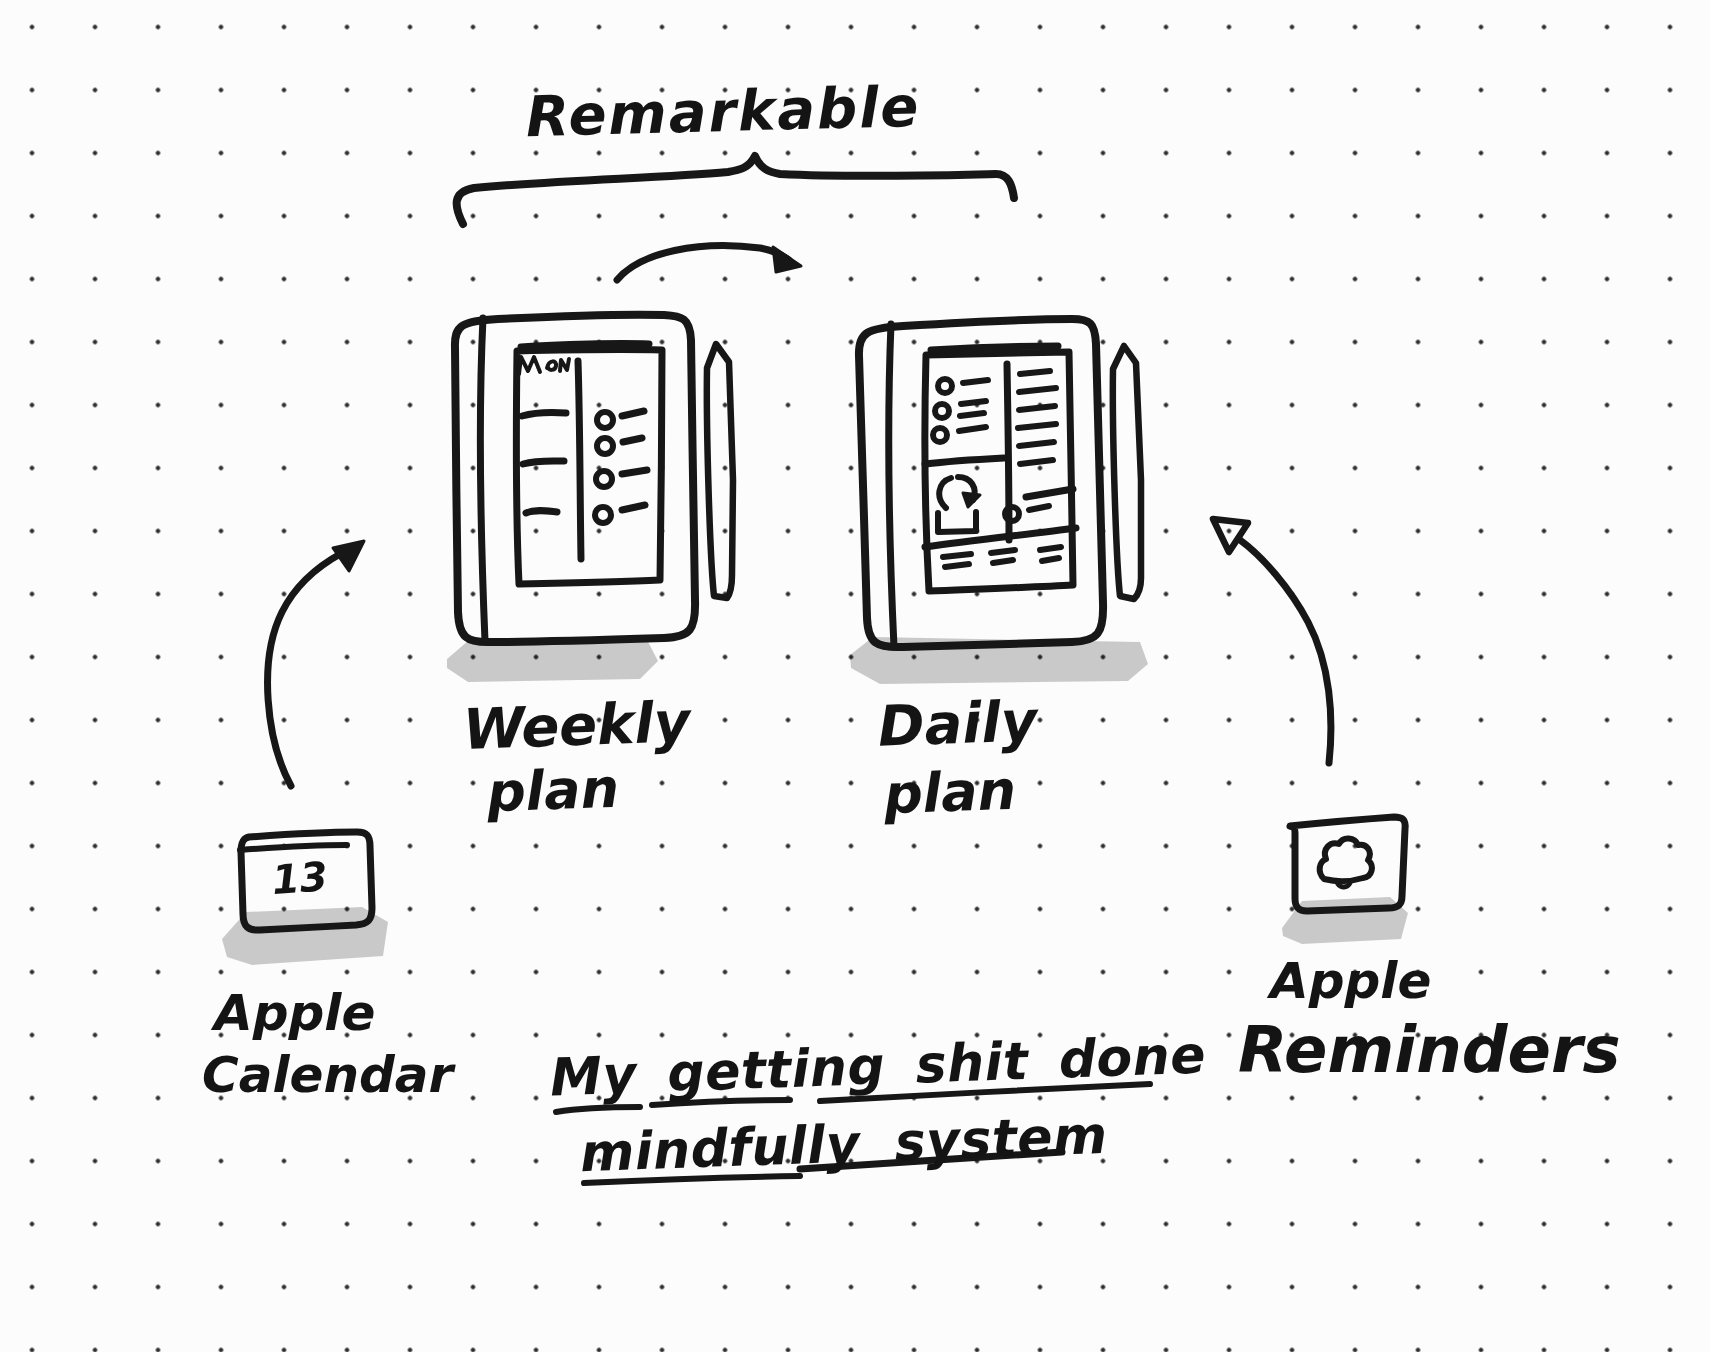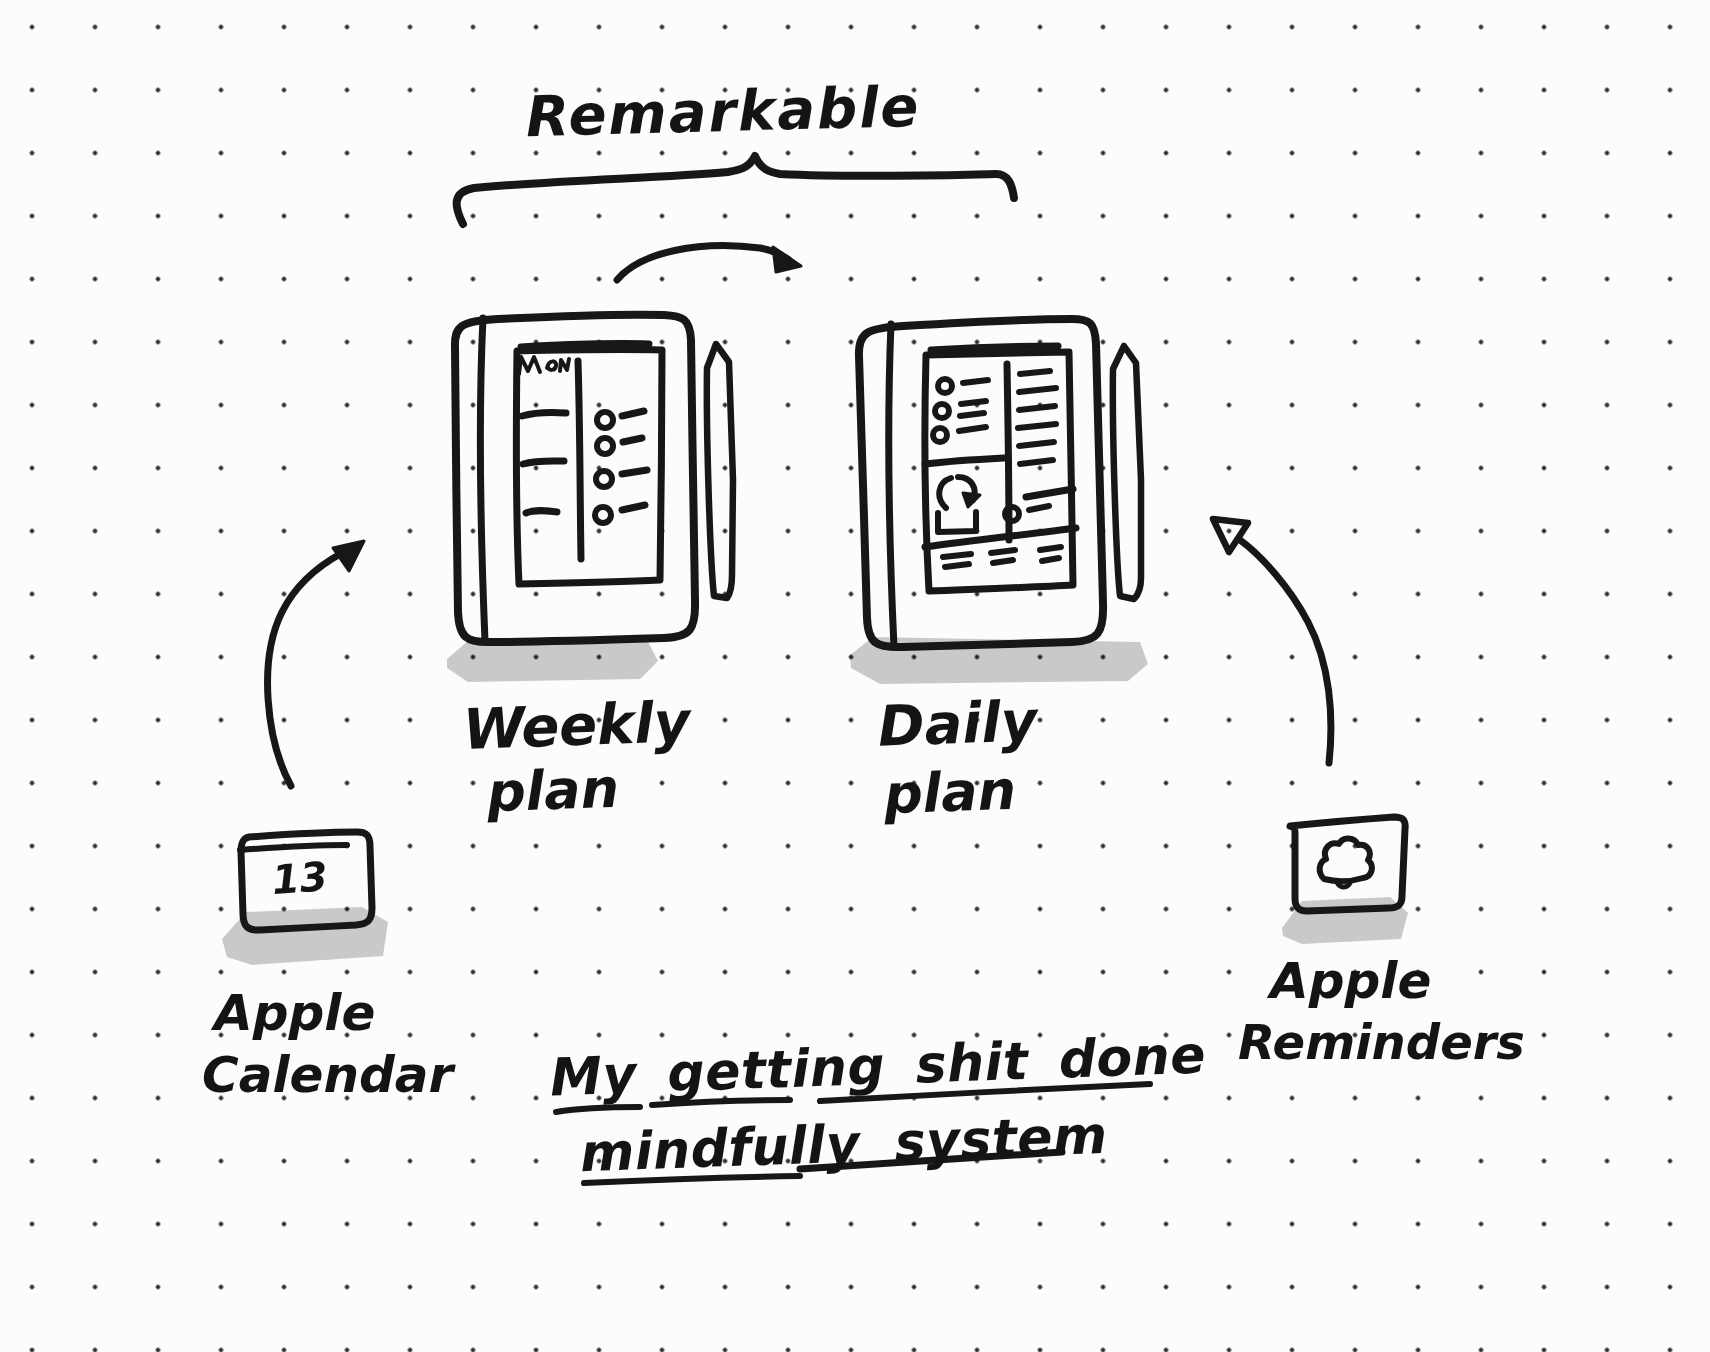--- a/index.html
+++ b/index.html
@@ -22,21 +22,21 @@
     font-style:italic;font-weight:bold;line-height:1;
   }
   .t-remarkable{left:526px;top:84px;font-size:56px;letter-spacing:2px;transform:rotate(-1.5deg);}
   .t-weekly1{left:463px;top:698px;font-size:56px;transform:rotate(-2deg);}
   .t-weekly2{left:487px;top:764px;font-size:54px;transform:rotate(-2deg);}
   .t-daily1{left:878px;top:696px;font-size:56px;transform:rotate(-2deg);}
   .t-daily2{left:884px;top:766px;font-size:54px;transform:rotate(-2deg);}
   .t-cal1{left:214px;top:988px;font-size:50px;}
   .t-cal2{left:202px;top:1050px;font-size:50px;}
   .t-rem1{left:1270px;top:956px;font-size:50px;}
-  .t-rem2{left:1238px;top:1018px;font-size:48px;}
+  .t-rem2{left:1238px;top:1018px;font-size:64px;}
   .t-date{left:272px;top:858px;font-size:40px;transform:rotate(-4deg);}
   .t-cap1{left:550px;top:1040px;font-size:52px;letter-spacing:.5px;word-spacing:12px;transform:rotate(-2deg);}
   .t-cap2{left:580px;top:1118px;font-size:52px;letter-spacing:.5px;word-spacing:16px;transform:rotate(-2deg);}
 </style>
 </head>
 <body>
 
 <div id="canvas">
 
   <svg class="sketch" width="1710" height="1352" viewBox="0 0 1710 1352">

